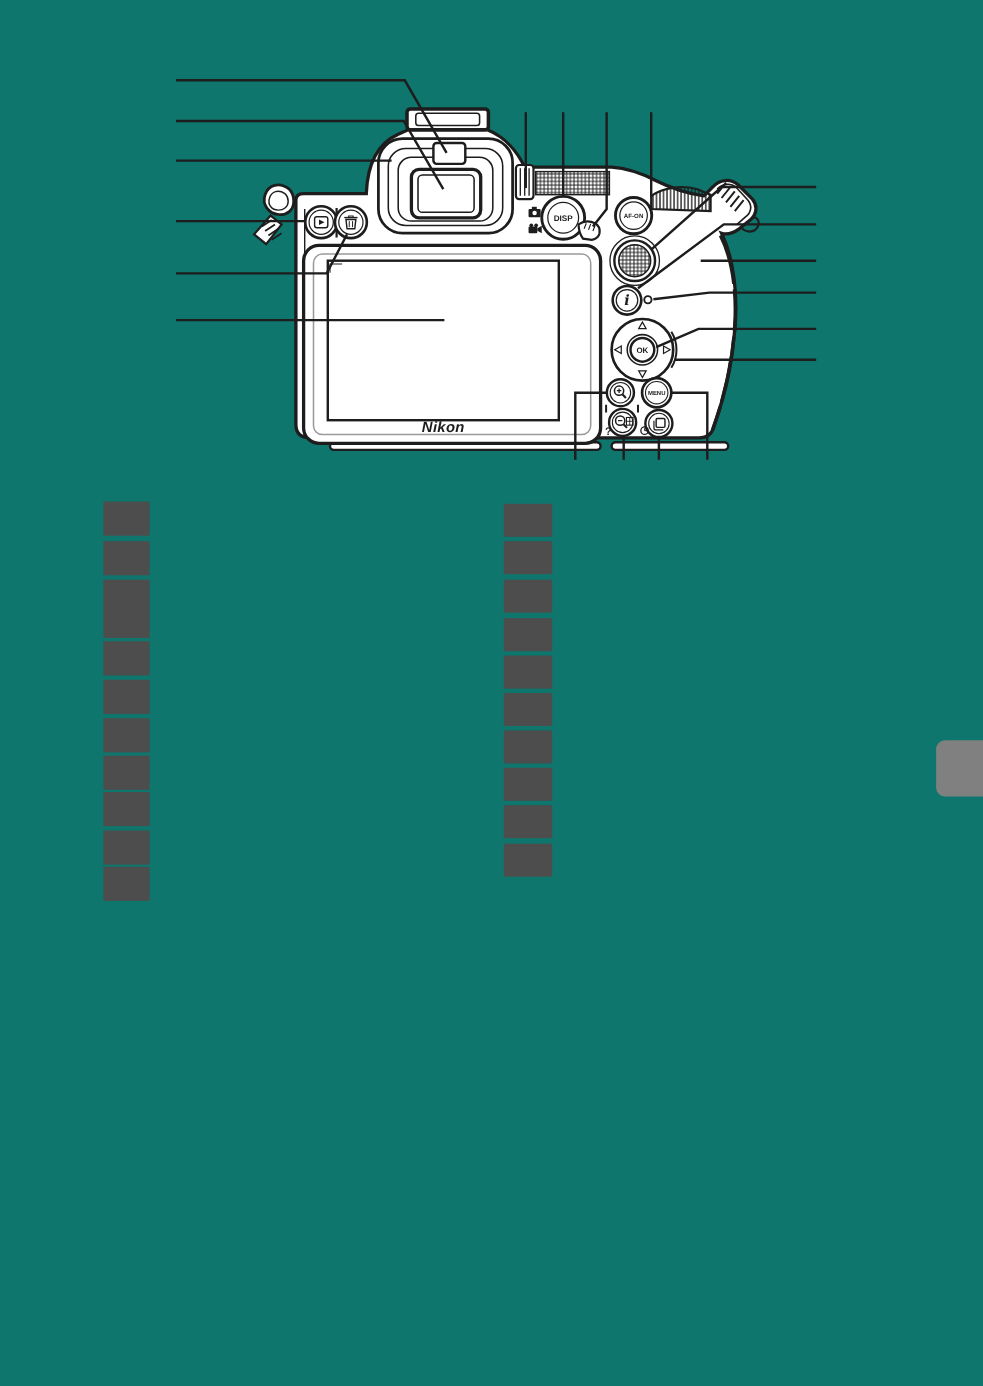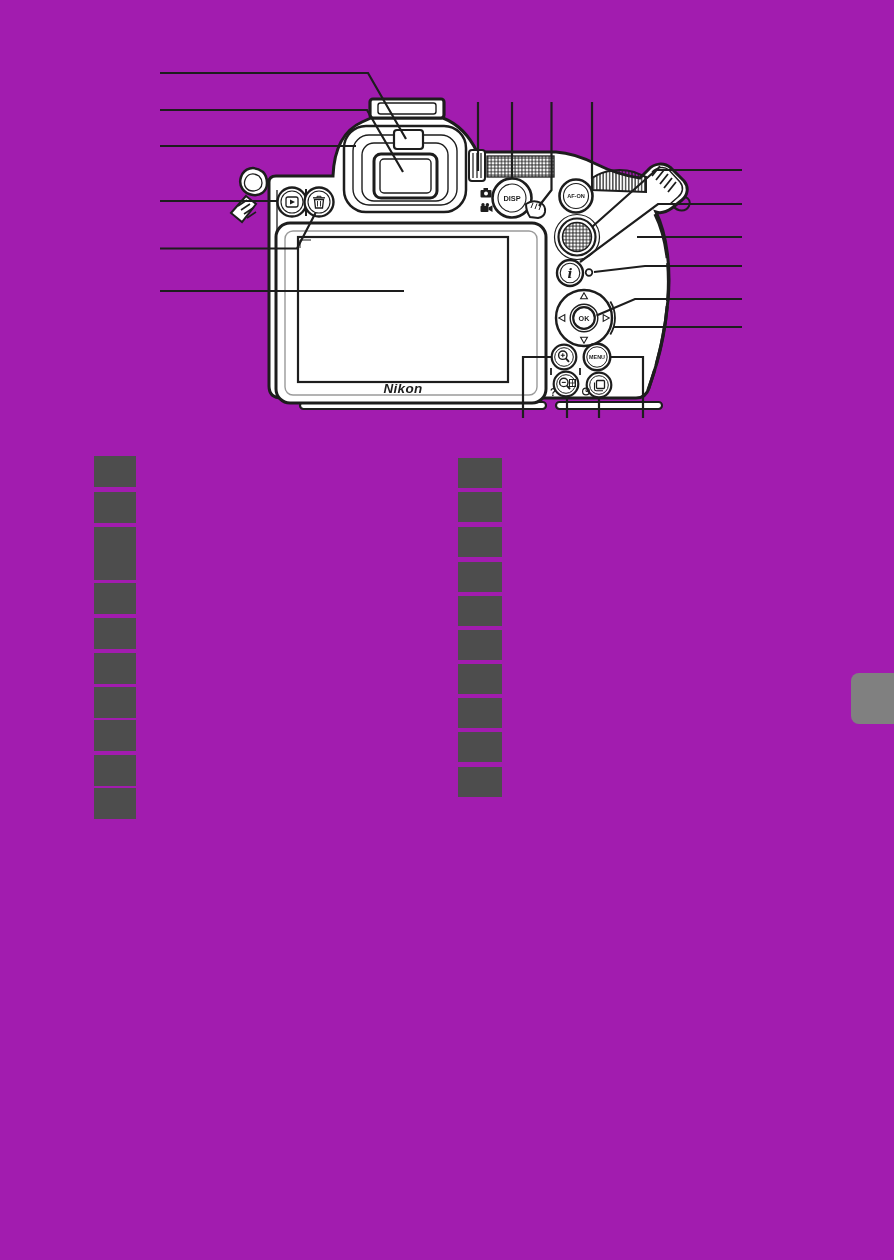--- a/index.html
+++ b/index.html
@@ -1,16 +1,16 @@
 <!DOCTYPE html>
 <html><head>
 <meta charset="utf-8">
 <style>
   html,body{margin:0;padding:0;background:#fff;}
-  .page{position:relative;width:894px;height:1260px;background:#a21caf;overflow:hidden;
+  .page{position:relative;width:894px;height:1260px;background:#0f766e;overflow:hidden;
         font-family:"Liberation Sans",sans-serif;}
   .diagram-svg{position:absolute;left:0;top:0;}
   .legend-box{position:absolute;background:#4d4d4d;}
   .side-tab{position:absolute;right:0;width:43px;height:51px;top:673px;background:#808080;
             border-radius:8px 0 0 8px;}
   .btn-label{font-family:"Liberation Sans",sans-serif;font-weight:bold;fill:#1d1d1d;
              text-anchor:middle;}
   .i-label{font-family:"DejaVu Serif",serif;font-style:italic;font-weight:bold;fill:#1d1d1d;
            text-anchor:middle;}
   .brand{font-family:"Liberation Sans",sans-serif;font-weight:bold;font-style:italic;

